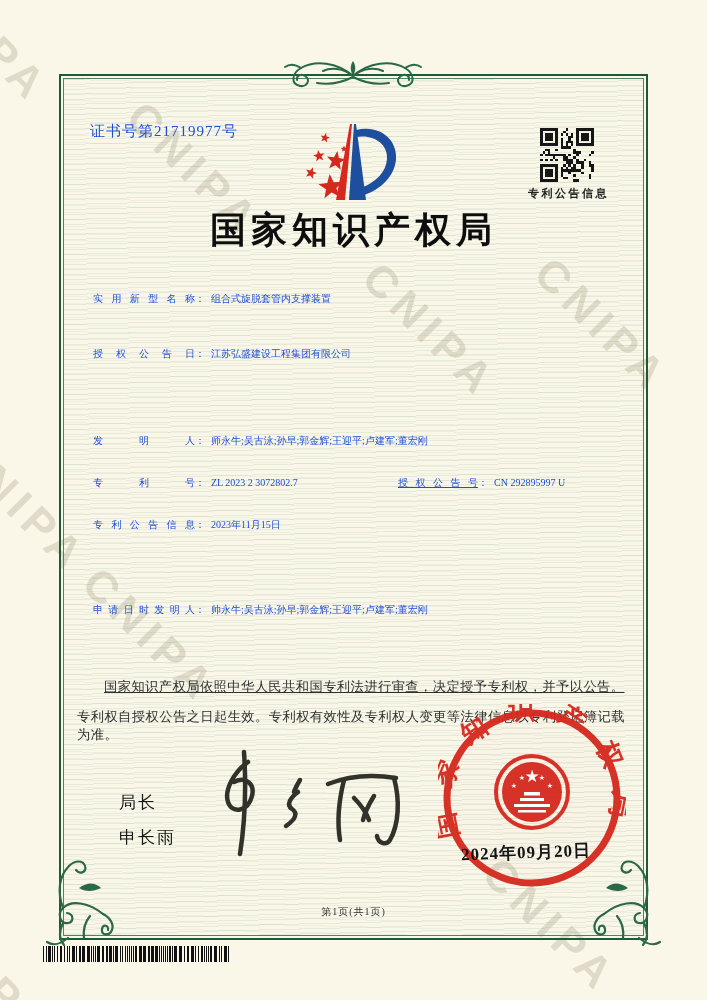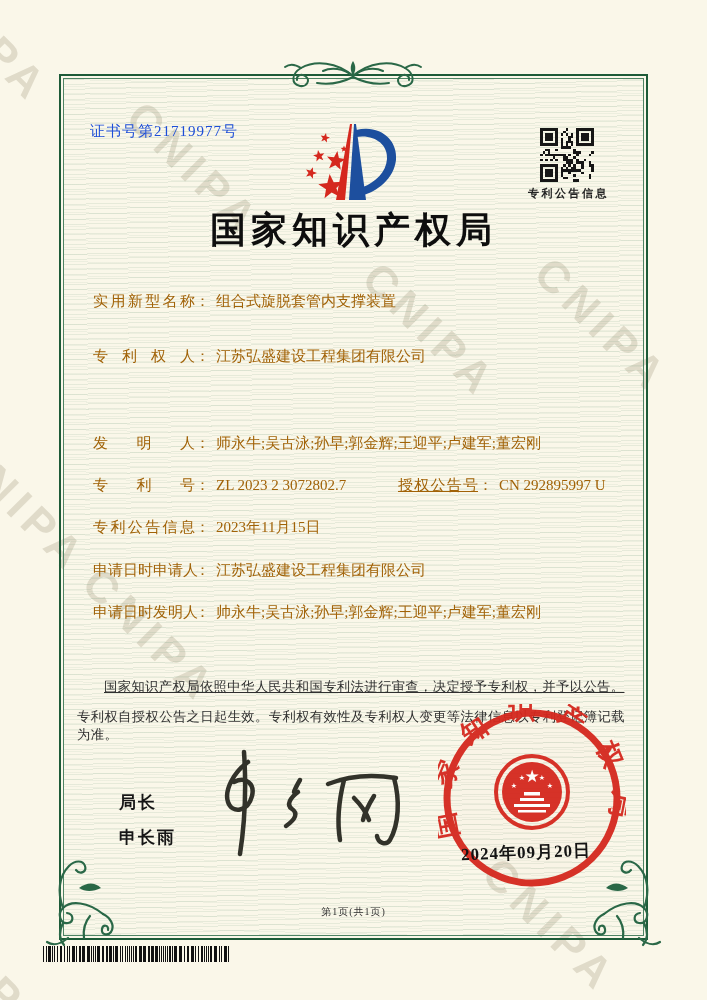--- a/index.html
+++ b/index.html
@@ -29,30 +29,30 @@
     background:
       repeating-linear-gradient(178.6deg, rgba(125,165,135,0.16) 0 1px, transparent 1px 5px),
       repeating-linear-gradient(181.4deg, rgba(125,165,135,0.10) 0 1px, transparent 1px 7px);
   }
   .cert-no{ left:90px; top:122px; font-size:15px; letter-spacing:1px; color:#1d4ed8;}
   .title{
     left:0; top:206px; width:100%; text-align:center;
     font-size:36px; font-weight:bold; letter-spacing:5px; color:#0e0e0e;
   }
   .qr-caption{ left:528px; top:186px; font-size:11px; letter-spacing:2.5px; color:#222; font-weight:bold;}
-  .row{ position:absolute; left:93px; font-size:15px; color:#a16207; white-space:nowrap;}
+  .row{ position:absolute; left:93px; font-size:10px; color:#1d4ed8; white-space:nowrap;}
   .row .lbl{ display:inline-block; width:102px; text-align:justify; text-align-last:justify; vertical-align:top;}
   .row .colon{ display:inline-block; }
   .row .val{ margin-left:6px; }
   .row-right{ left:398px; }
   .row-right .lbl{ width:80px;text-decoration:underline; }
   .statement-line{ position:absolute; left:77px; width:560px; font-size:13.3px; letter-spacing:0.4px; color:#303030;}
   .statement-line.first{ padding-left:27px;text-decoration:underline; }
   .signer{ position:absolute; left:119px; font-family:"Liberation Sans","DejaVu Sans",sans-serif;
-    font-weight:bold; font-size:17px; letter-spacing:2px; color:#161616;}
+    font-weight:normal; font-size:17px; letter-spacing:2px; color:#161616;}
   .seal-date{
     position:absolute; left:436px; top:841px; width:180px; text-align:center;
     font-size:17px; font-weight:bold; color:#141414; letter-spacing:1px;
     transform:rotate(-2deg); z-index:5;
   }
   .footer{ left:0; top:905px; width:100%; text-align:center; font-size:10px; letter-spacing:1px; color:#333;}
   svg{ display:block; }
 </style>
 </head>
 <body>
@@ -317,36 +317,33 @@
       <rect x="14" y="20" width="1" height="1" fill="#161616"></rect>
     </svg>
   <div class="abs qr-caption">专利公告信息</div>
 
   <div class="abs title">国家知识产权局</div>
 
   <div class="row" style="top:292px">
     <span class="lbl">实用新型名称</span><span class="colon">：</span><span class="val">组合式旋脱套管内支撑装置</span>
   </div>
   <div class="row" style="top:347px">
-    <span class="lbl">专利权人</span><span class="colon">：</span><span class="val">江苏弘盛建设工程集团有限公司</span>
+    <span class="lbl">授权公告日</span><span class="colon">：</span><span class="val">江苏弘盛建设工程集团有限公司</span>
   </div>
   <div class="row" style="top:434px">
     <span class="lbl">发明人</span><span class="colon">：</span><span class="val">师永牛;吴古泳;孙早;郭金辉;王迎平;卢建军;董宏刚</span>
   </div>
   <div class="row" style="top:476px">
     <span class="lbl">专利号</span><span class="colon">：</span><span class="val">ZL 2023 2 3072802.7</span>
   </div>
   <div class="row row-right" style="top:476px">
     <span class="lbl">授权公告号</span><span class="colon">：</span><span class="val">CN 292895997 U</span>
   </div>
   <div class="row" style="top:518px">
     <span class="lbl">专利公告信息</span><span class="colon">：</span><span class="val">2023年11月15日</span>
-  </div>
-  <div class="row" style="top:561px">
-    <span class="lbl">申请日时申请人</span><span class="colon">：</span><span class="val">江苏弘盛建设工程集团有限公司</span>
   </div>
   <div class="row" style="top:603px">
     <span class="lbl">申请日时发明人</span><span class="colon">：</span><span class="val">帅永牛;吴古泳;孙早;郭金辉;王迎平;卢建军;董宏刚</span>
   </div>
 
   <div class="statement-line first" style="top:678px">国家知识产权局依照中华人民共和国专利法进行审查，决定授予专利权，并予以公告。</div>
   <div class="statement-line" style="top:708px">专利权自授权公告之日起生效。专利权有效性及专利权人变更等法律信息以专利登记簿记载为准。</div>
 
   <div class="signer" style="top:791px">局长</div>
   <div class="signer" style="top:826px">申长雨</div>

